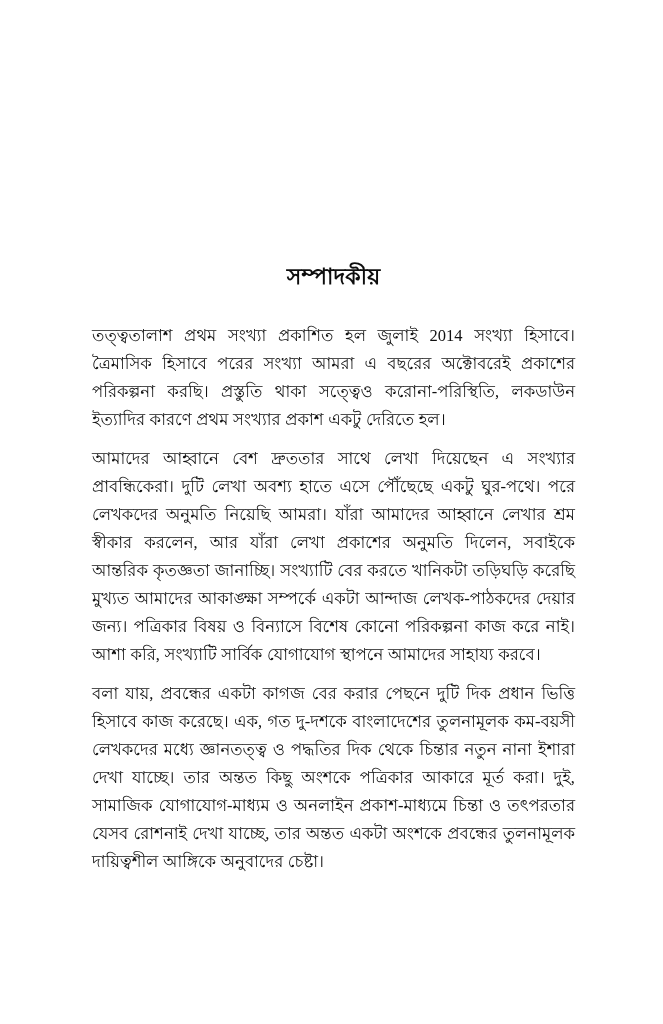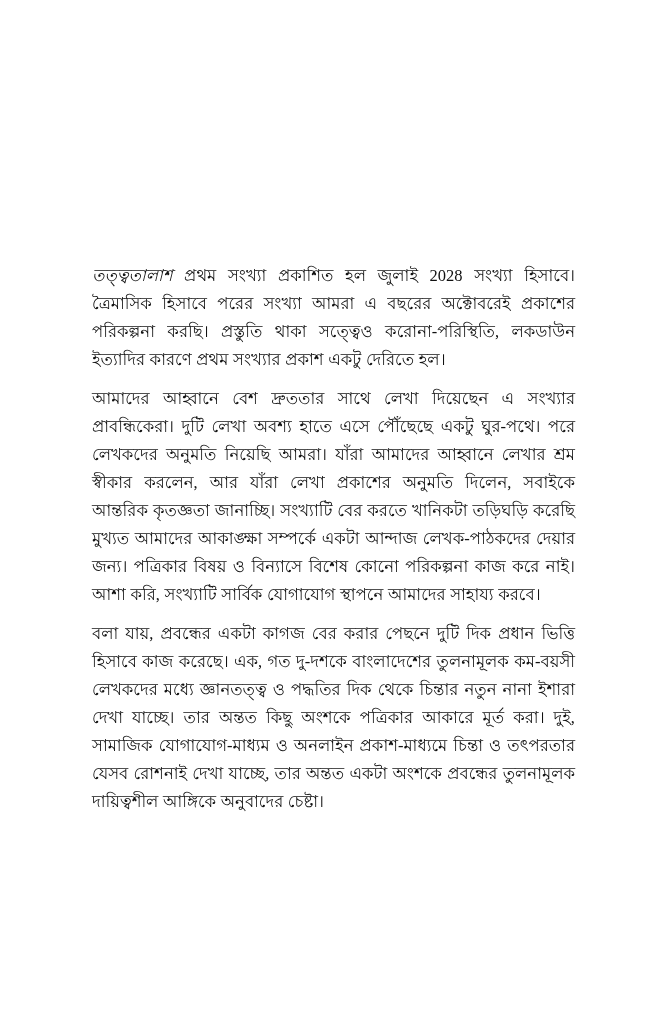--- a/index.html
+++ b/index.html
@@ -52,36 +52,36 @@
     color: #111111;
     word-spacing: 0.5px;
     hyphens: none;
   }
 
   .body-text p:last-child {
     margin-bottom: 14px;
   }
 
   .journal-name {
-    font-style: italic;
   }
 </style>
 </head>
 <body>
 
 <div class="page">
 
   <div class="top-space"></div>
 
   <div class="content">
 
+    <h1 class="page-title">সম্পাদকীয়</h1>
 
     <div class="body-text">
 
-      <p><span class="journal-name">তত্ত্বতালাশ</span><span> প্রথম সংখ্যা প্রকাশিত হল জুলাই 2028 সংখ্যা হিসাবে। ত্রৈমাসিক হিসাবে পরের সংখ্যা আমরা এ বছরের অক্টোবরেই প্রকাশের পরিকল্পনা করছি। প্রস্তুতি থাকা সত্ত্বেও করোনা-পরিস্থিতি, লকডাউন ইত্যাদির কারণে প্রথম সংখ্যার প্রকাশ একটু দেরিতে হল।</span></p>
+      <p><span class="journal-name">তত্ত্বতালাশ</span><span> প্রথম সংখ্যা প্রকাশিত হল জুলাই 2014 সংখ্যা হিসাবে। ত্রৈমাসিক হিসাবে পরের সংখ্যা আমরা এ বছরের অক্টোবরেই প্রকাশের পরিকল্পনা করছি। প্রস্তুতি থাকা সত্ত্বেও করোনা-পরিস্থিতি, লকডাউন ইত্যাদির কারণে প্রথম সংখ্যার প্রকাশ একটু দেরিতে হল।</span></p>
 
       <p>আমাদের আহ্বানে বেশ দ্রুততার সাথে লেখা দিয়েছেন এ সংখ্যার প্রাবন্ধিকেরা। দুটি লেখা অবশ্য হাতে এসে পৌঁছেছে একটু ঘুর-পথে। পরে লেখকদের অনুমতি নিয়েছি আমরা। যাঁরা আমাদের আহ্বানে লেখার শ্রম স্বীকার করলেন, আর যাঁরা লেখা প্রকাশের অনুমতি দিলেন, সবাইকে আন্তরিক কৃতজ্ঞতা জানাচ্ছি। সংখ্যাটি বের করতে খানিকটা তড়িঘড়ি করেছি মুখ্যত আমাদের আকাঙ্ক্ষা সম্পর্কে একটা আন্দাজ লেখক-পাঠকদের দেয়ার জন্য। পত্রিকার বিষয় ও বিন্যাসে বিশেষ কোনো পরিকল্পনা কাজ করে নাই। আশা করি, সংখ্যাটি সার্বিক যোগাযোগ স্থাপনে আমাদের সাহায্য করবে।</p>
 
       <p>বলা যায়, প্রবন্ধের একটা কাগজ বের করার পেছনে দুটি দিক প্রধান ভিত্তি হিসাবে কাজ করেছে। এক, গত দু-দশকে বাংলাদেশের তুলনামূলক কম-বয়সী লেখকদের মধ্যে জ্ঞানতত্ত্ব ও পদ্ধতির দিক থেকে চিন্তার নতুন নানা ইশারা দেখা যাচ্ছে। তার অন্তত কিছু অংশকে পত্রিকার আকারে মূর্ত করা। দুই, সামাজিক যোগাযোগ-মাধ্যম ও অনলাইন প্রকাশ-মাধ্যমে চিন্তা ও তৎপরতার যেসব রোশনাই দেখা যাচ্ছে, তার অন্তত একটা অংশকে প্রবন্ধের তুলনামূলক দায়িত্বশীল আঙ্গিকে অনুবাদের চেষ্টা।</p>
 
     </div>
   </div>
 </div>
 
 </body></html>

